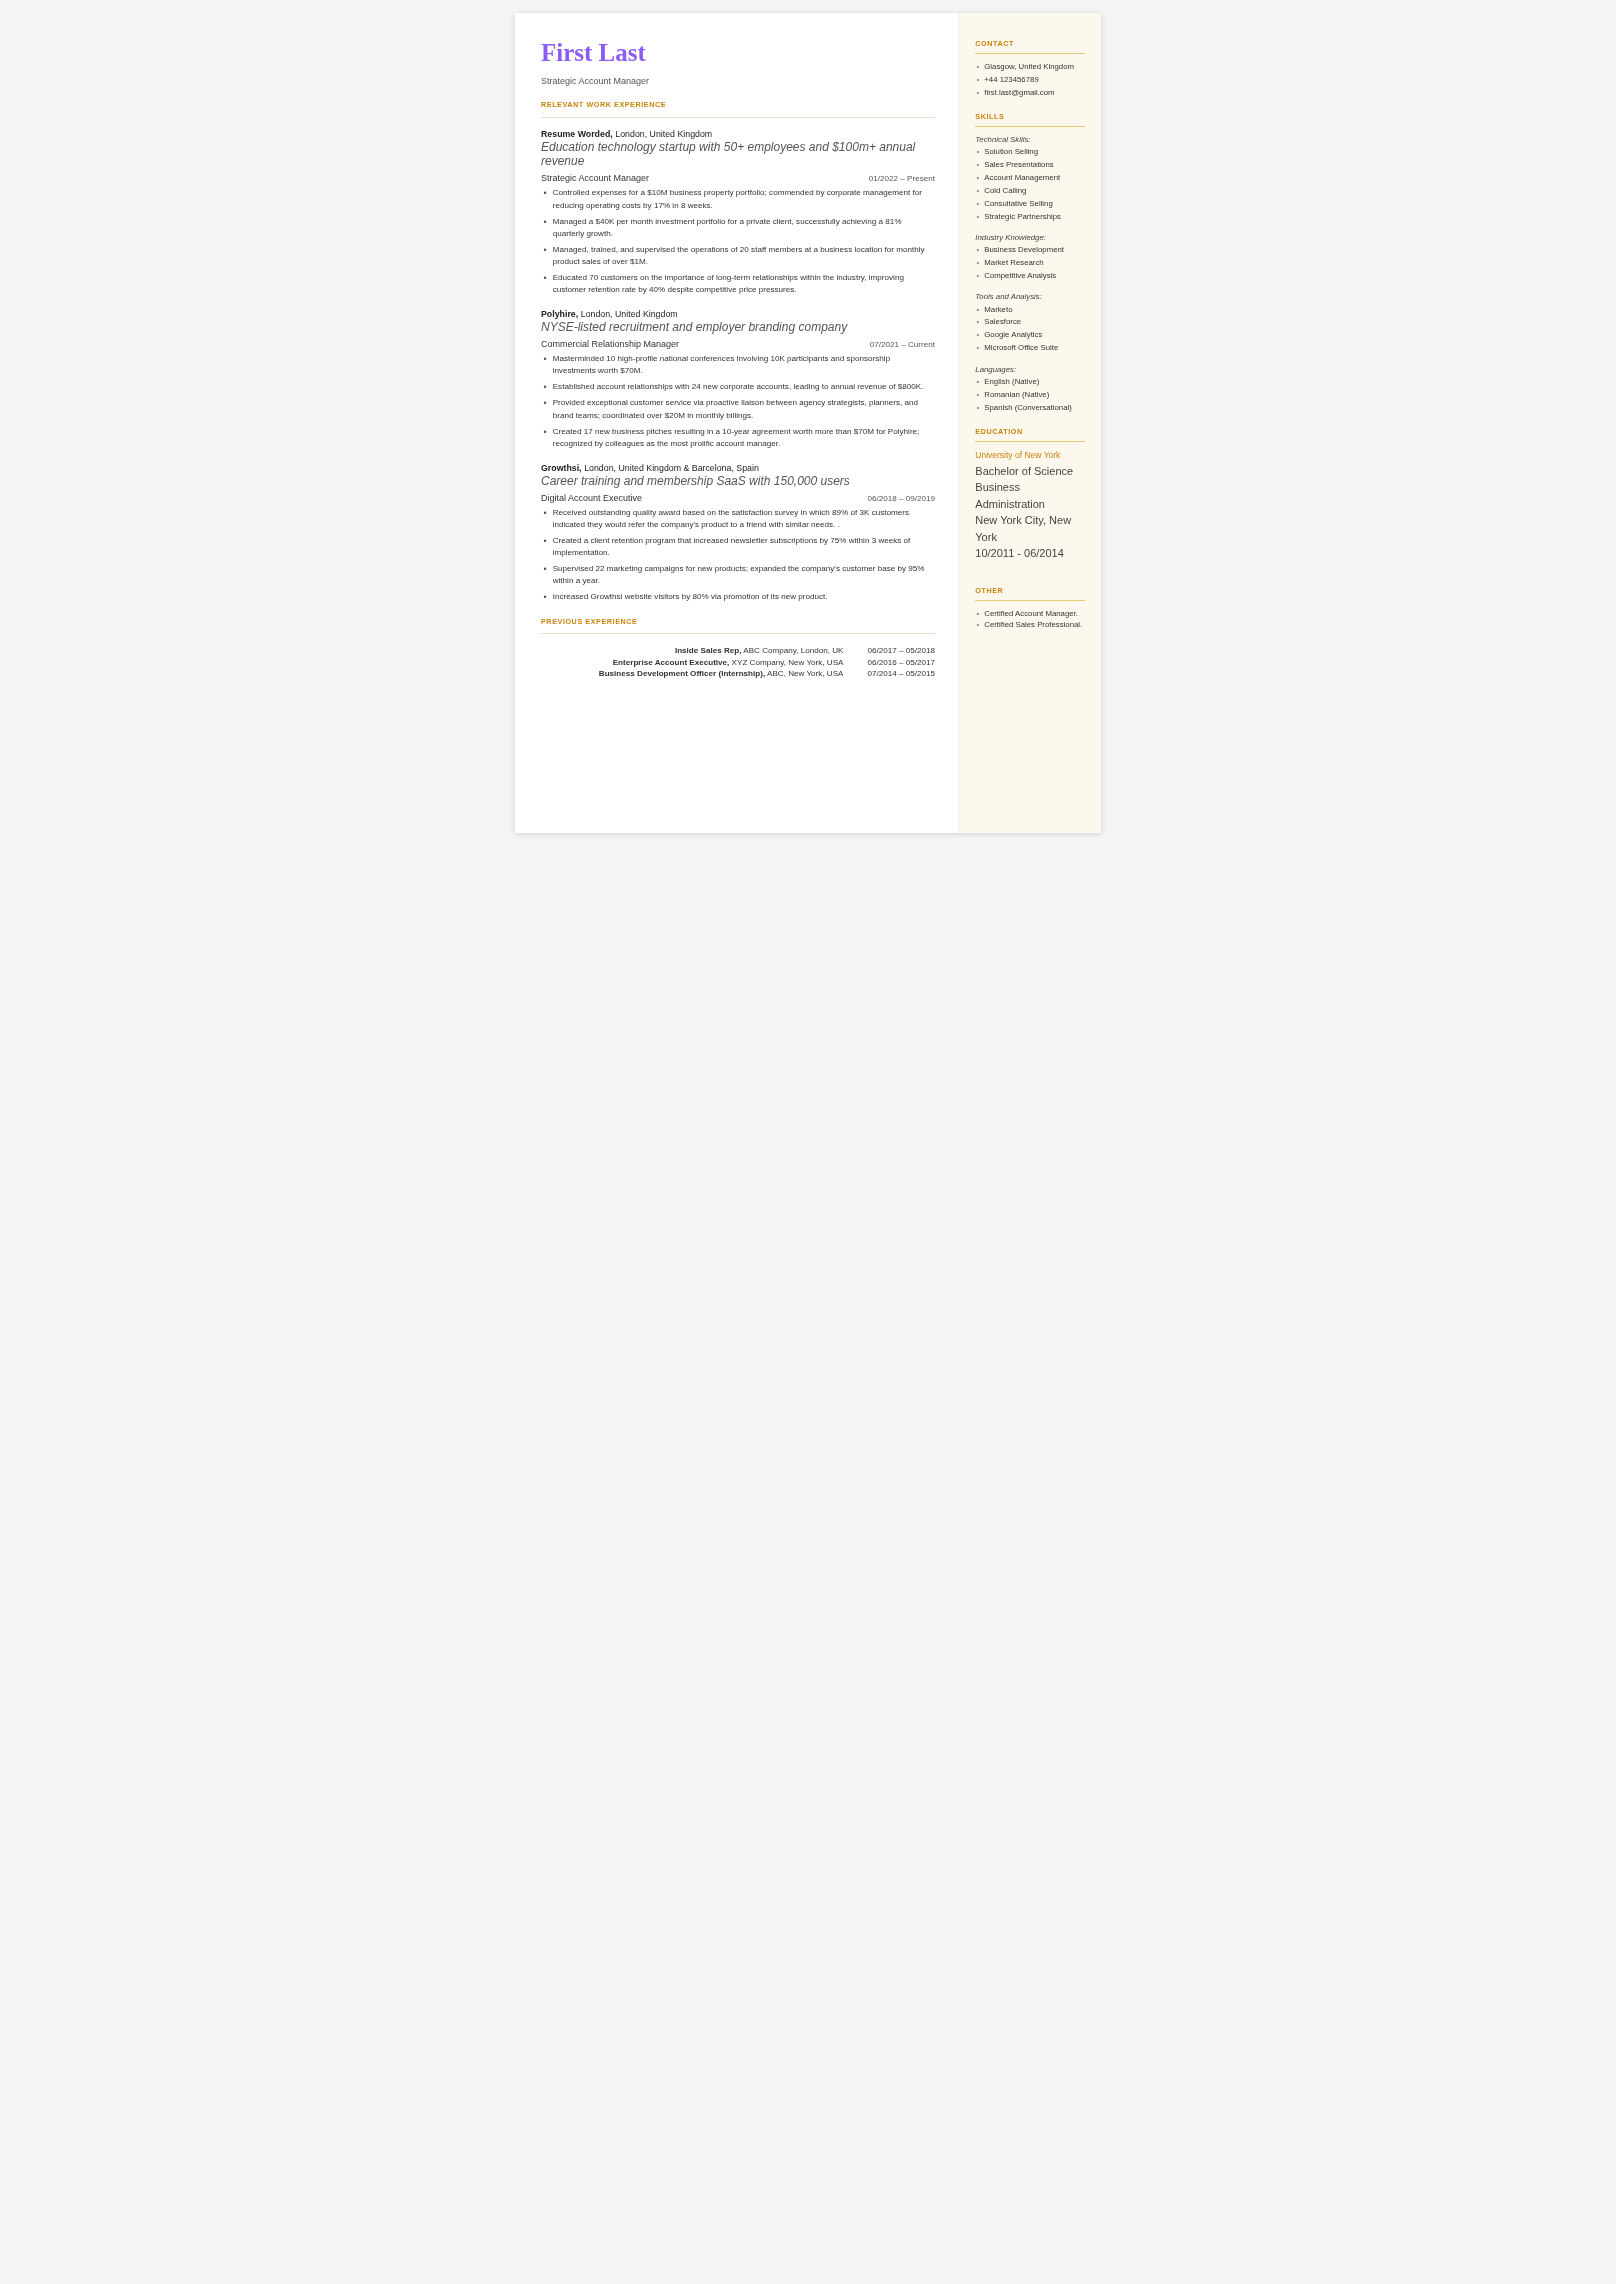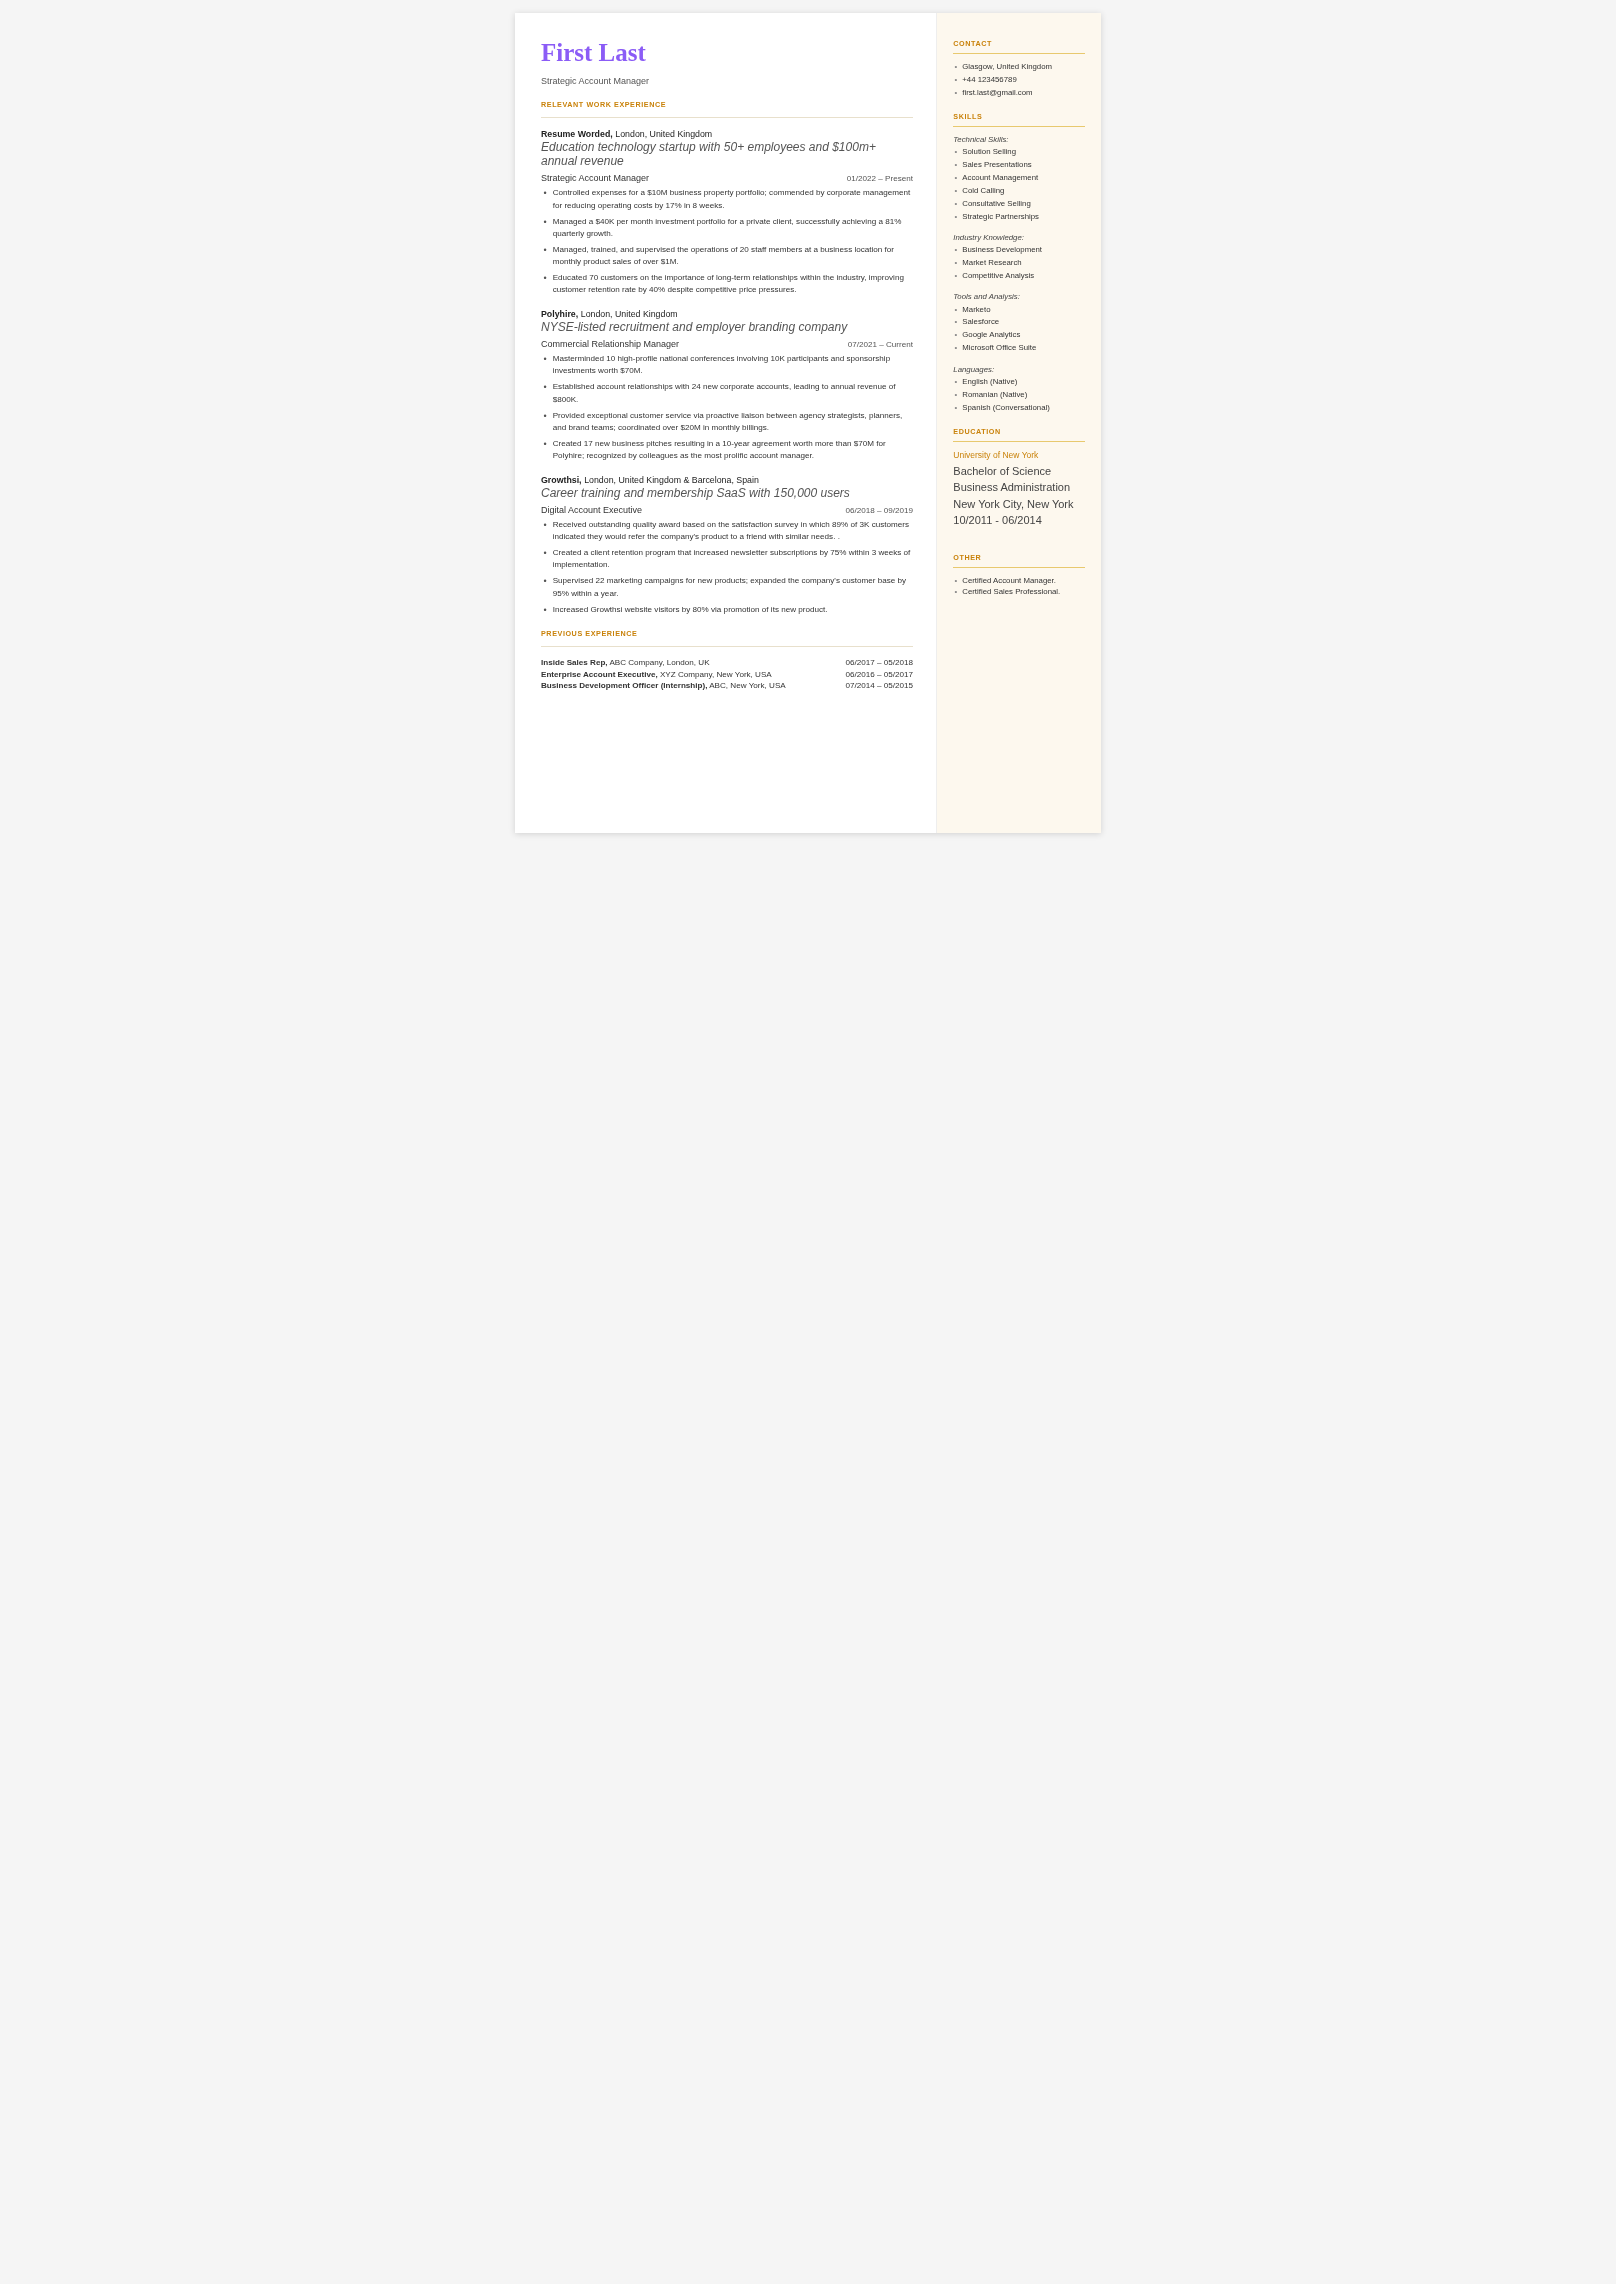--- a/index.html
+++ b/index.html
@@ -18,21 +18,21 @@
       display: flex;
       min-height: 820px;
       box-shadow: 0 1.3px 6.5px rgba(0,0,0,0.15);
     }
     .left-col {
       flex: 1;
       padding: 26px 23px 26px 26px;
       border-right: 0.7px solid #eee;
     }
     .right-col {
-      width: 164px;
+      width: 142px;
       padding: 26px 16.3px 26px 16.3px;
       background: #fdf8ee;
     }
 
     
     .name {
       font-size: 25px;
       font-weight: 700;
       color: #8b5cf6;
       font-family: 'Georgia', serif;
@@ -128,20 +128,21 @@
     .prev-exp-table {
       width: 100%;
       border-collapse: collapse;
     }
     .prev-exp-table td {
       font-size: 8.1px;
       color: #333;
       font-family: Arial, sans-serif;
       padding: 1.3px 0;
       vertical-align: top;
+      text-align: right;
     }
     .prev-exp-table td:last-child {
       text-align: right;
       white-space: nowrap;
       padding-left: 6.5px;
     }
     .prev-bold {
       font-weight: 700;
     }
 

